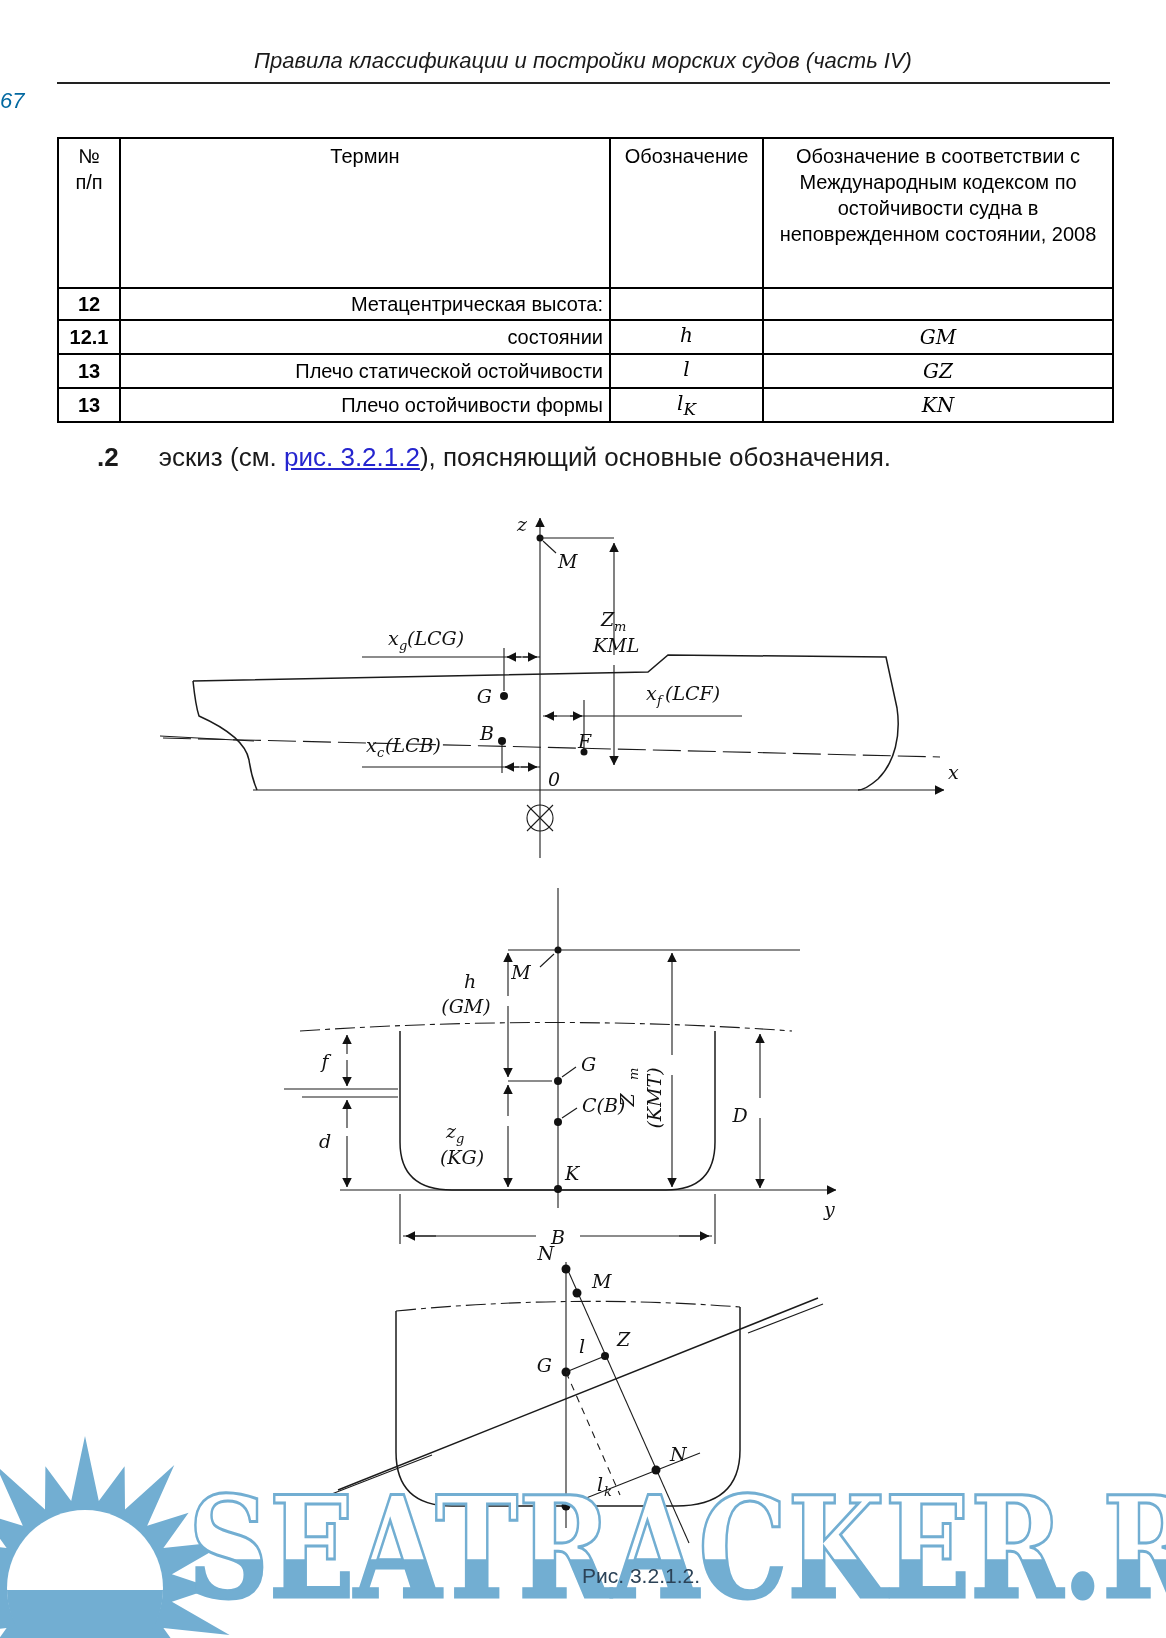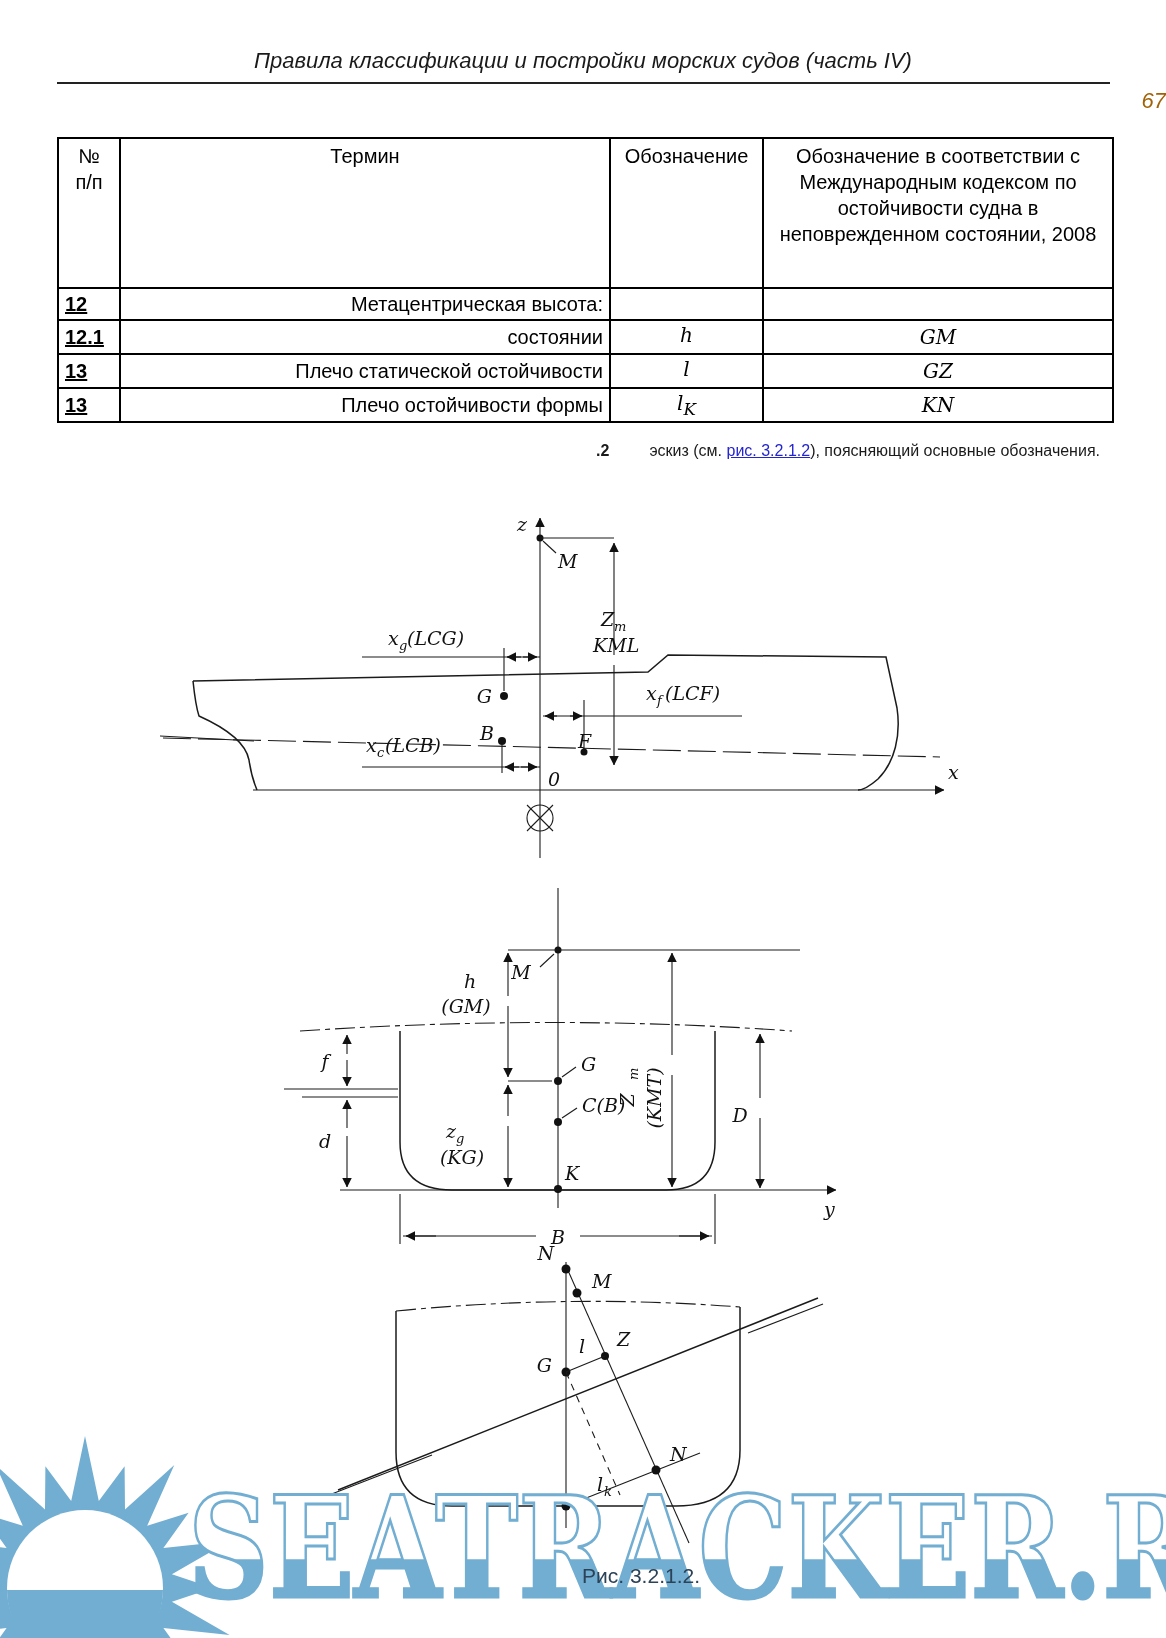--- a/index.html
+++ b/index.html
@@ -2,34 +2,34 @@
 <html><head>
 <meta charset="utf-8">
 <style>
   html,body{margin:0;padding:0;background:#fff;}
   #page{position:relative;width:1166px;height:1638px;overflow:hidden;background:#fff;
         font-family:"Liberation Sans",sans-serif;color:#111;padding-left:15px;}
   
   .doc-title{position:absolute;top:48px;left:0;width:1166px;text-align:center;
              font-style:italic;font-size:22px;color:#1a1a1a;}
   .head-rule{position:absolute;top:82px;left:57px;width:1053px;border-top:2px solid #222;}
-  .page-num{position:absolute;top:88px;left:0;width:1166px;text-align:right;
-            font-style:italic;font-size:22px;color:#a16207;}
+  .page-num{position:absolute;top:88px;left:0;width:1166px;text-align:left;
+            font-style:italic;font-size:22px;color:#0369a1;}
   
   table.terms{position:absolute;top:137px;left:57px;width:1055px;border-collapse:collapse;
               table-layout:fixed;font-size:20px;color:#000;}
   table.terms th,table.terms td{border:2px solid #000;padding:2px 6px;}
   table.terms th{font-weight:normal;vertical-align:top;text-align:center;line-height:1.3;padding-top:4px;}
   table.terms td{height:26px;}
-  td.c-num{font-weight:bold;text-decoration:underline;}
+  td.c-num{text-align:center;font-weight:bold;}
   td.c-term{text-align:right;padding-left:9px;margin-left:6px;}
   td.c-sym,td.c-code{text-align:center;font-family:"DejaVu Serif",serif;font-style:italic;font-size:20px;}
   td.c-sym sub,{font-size:14px;}
   
-  .para{position:absolute;top:442px;left:0;width:1100px;font-size:16px;color:#1a1a1a;text-align:right;}
+  .para{position:absolute;top:442px;left:0;width:1100px;font-size:26px;color:#1a1a1a;}
   .para .marker{margin-left:97px;font-weight:bold;}
   .para .ptext{margin-left:40px;}
   .doc-link{color:#2525cf;text-decoration:underline;cursor:pointer;}
   
   .fig{position:absolute;left:0;top:498px;width:1166px;height:1140px;z-index:1;}
   .ln{stroke:#1b1b1b;stroke-width:1.5;fill:none;}
   .thin{stroke:#1b1b1b;stroke-width:1.1;fill:none;}
   .dash{stroke-dasharray:28 7;}
   .dashdot{stroke-dasharray:20 5 5 5;}
   .dash2{stroke-dasharray:7 6;}

